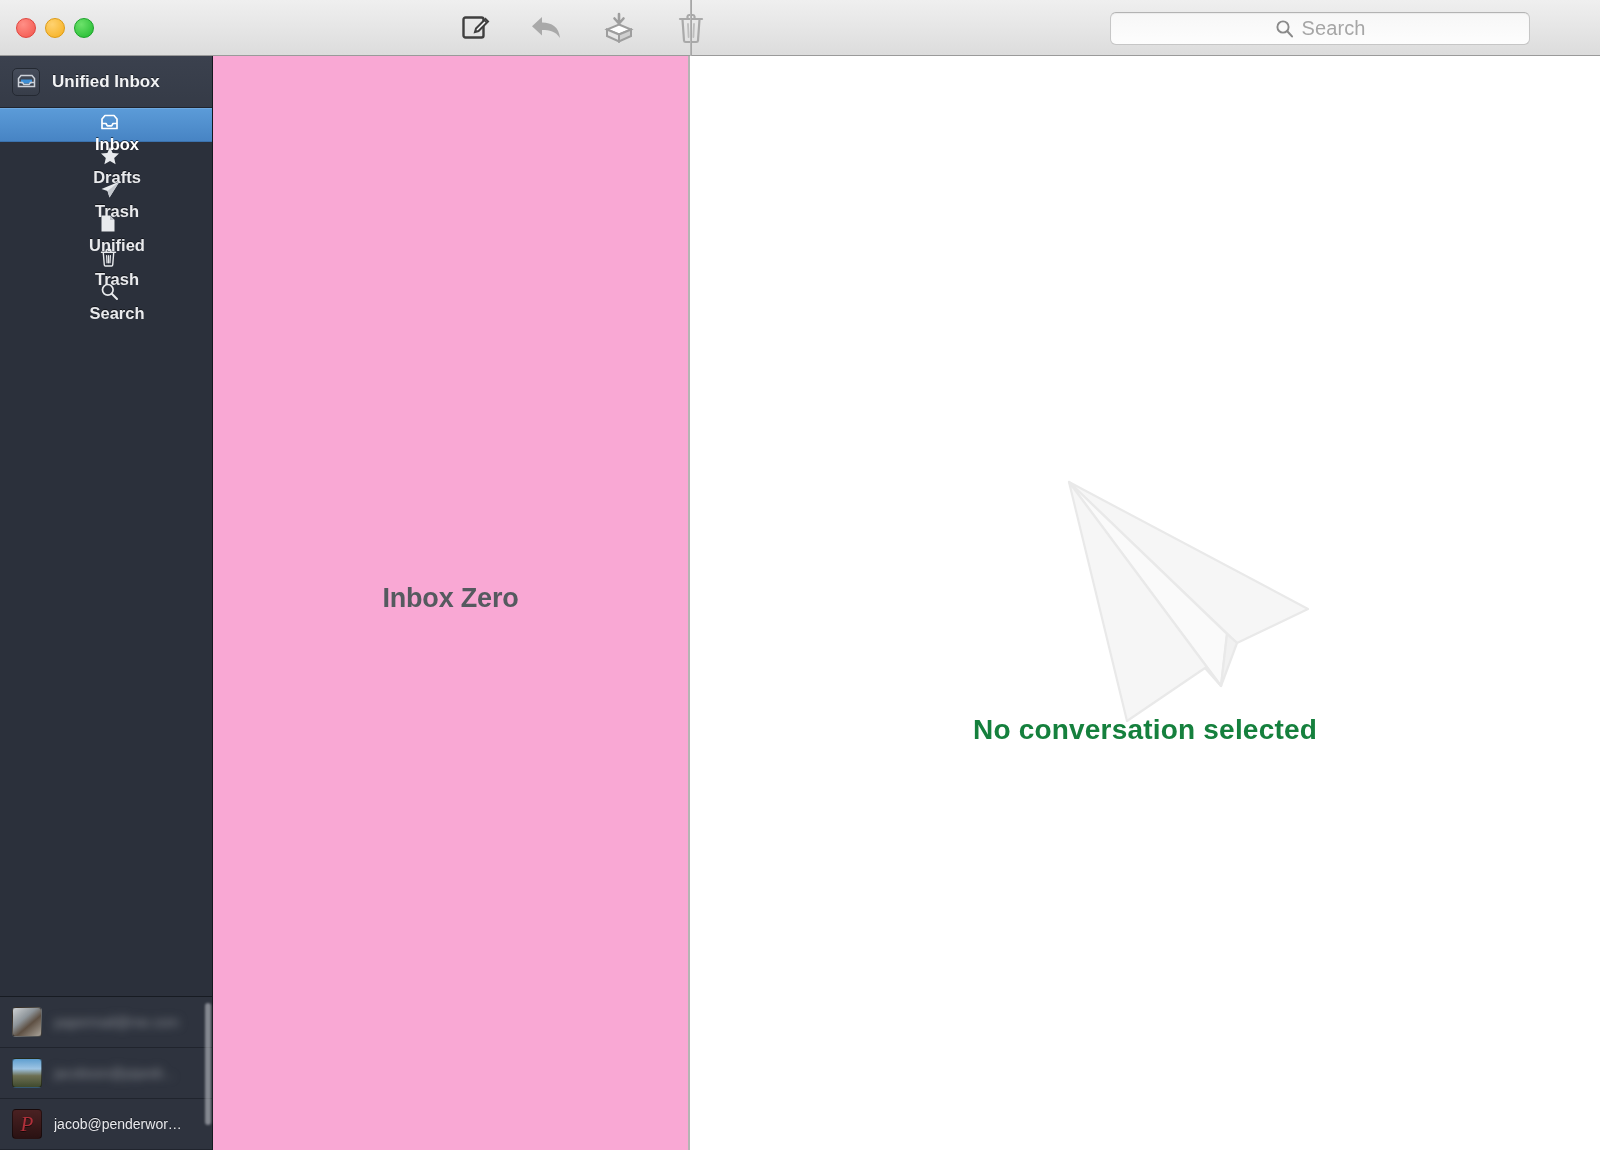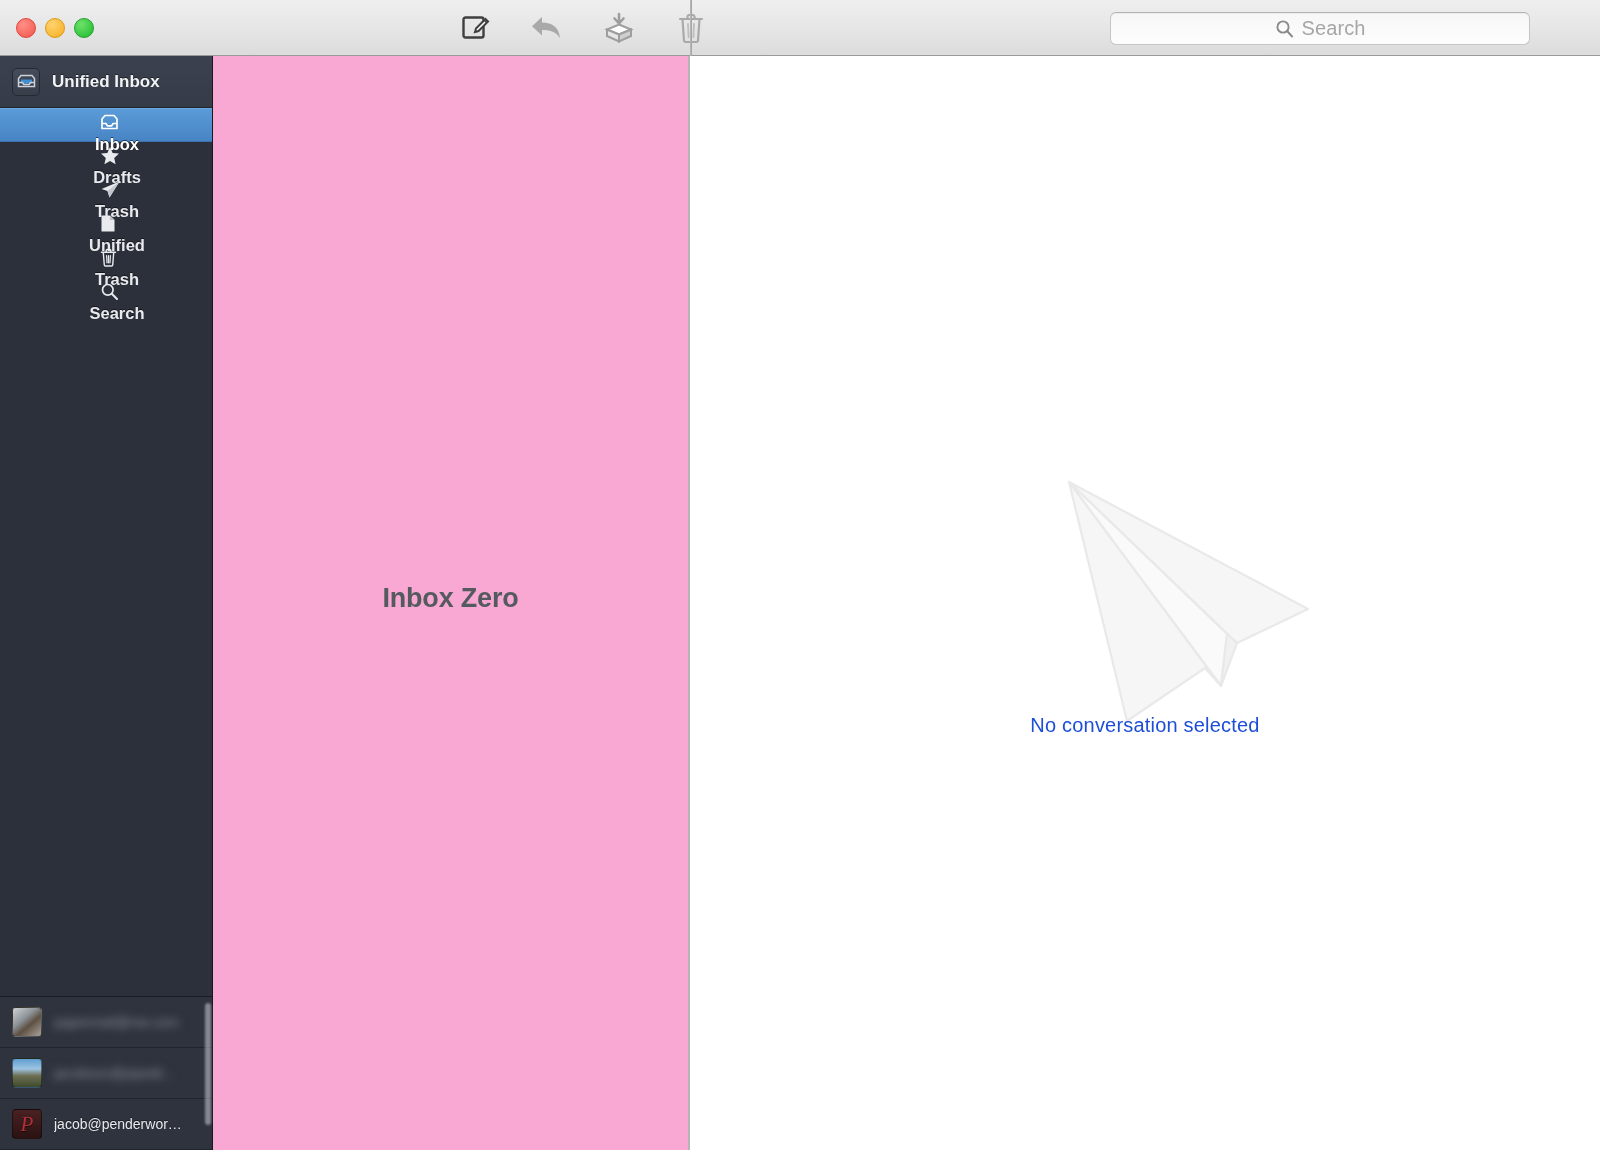--- a/index.html
+++ b/index.html
@@ -258,23 +258,23 @@
     top: 390px;
     display: flex;
     flex-direction: column;
     align-items: center;
   }
   .plane-wrap {
     width: 300px; height: 290px;
     margin-left: 40px;
   }
   .empty-text {
-    color: #1d4ed8;
-    font-size: 20px;
-    font-weight: normal;
+    color: #15803d;
+    font-size: 28px;
+    font-weight: bold;
     margin-top: -22px;
     letter-spacing: 0.2px;
   }
 </style>
 </head>
 <body>
 
 <div id="app">
 
   <div class="titlebar">

